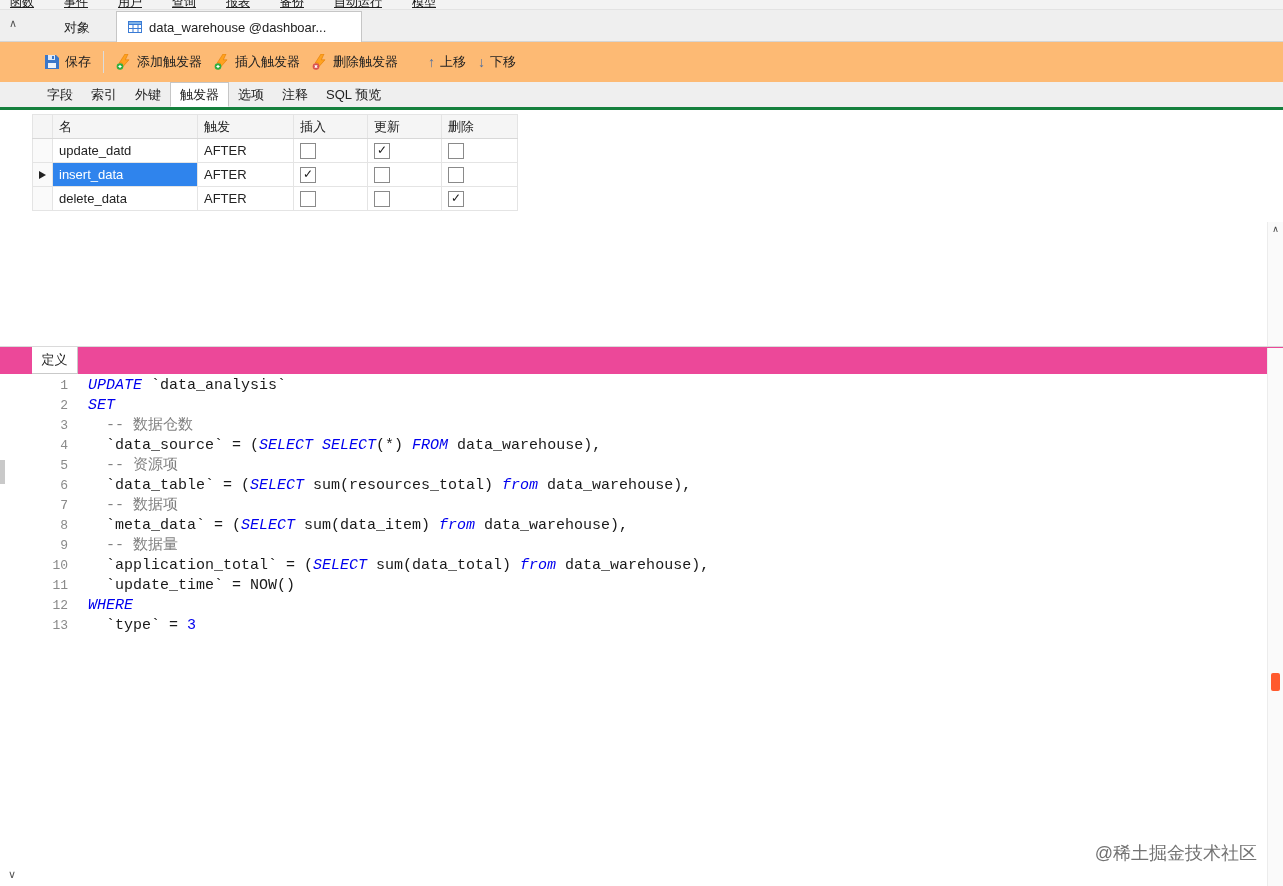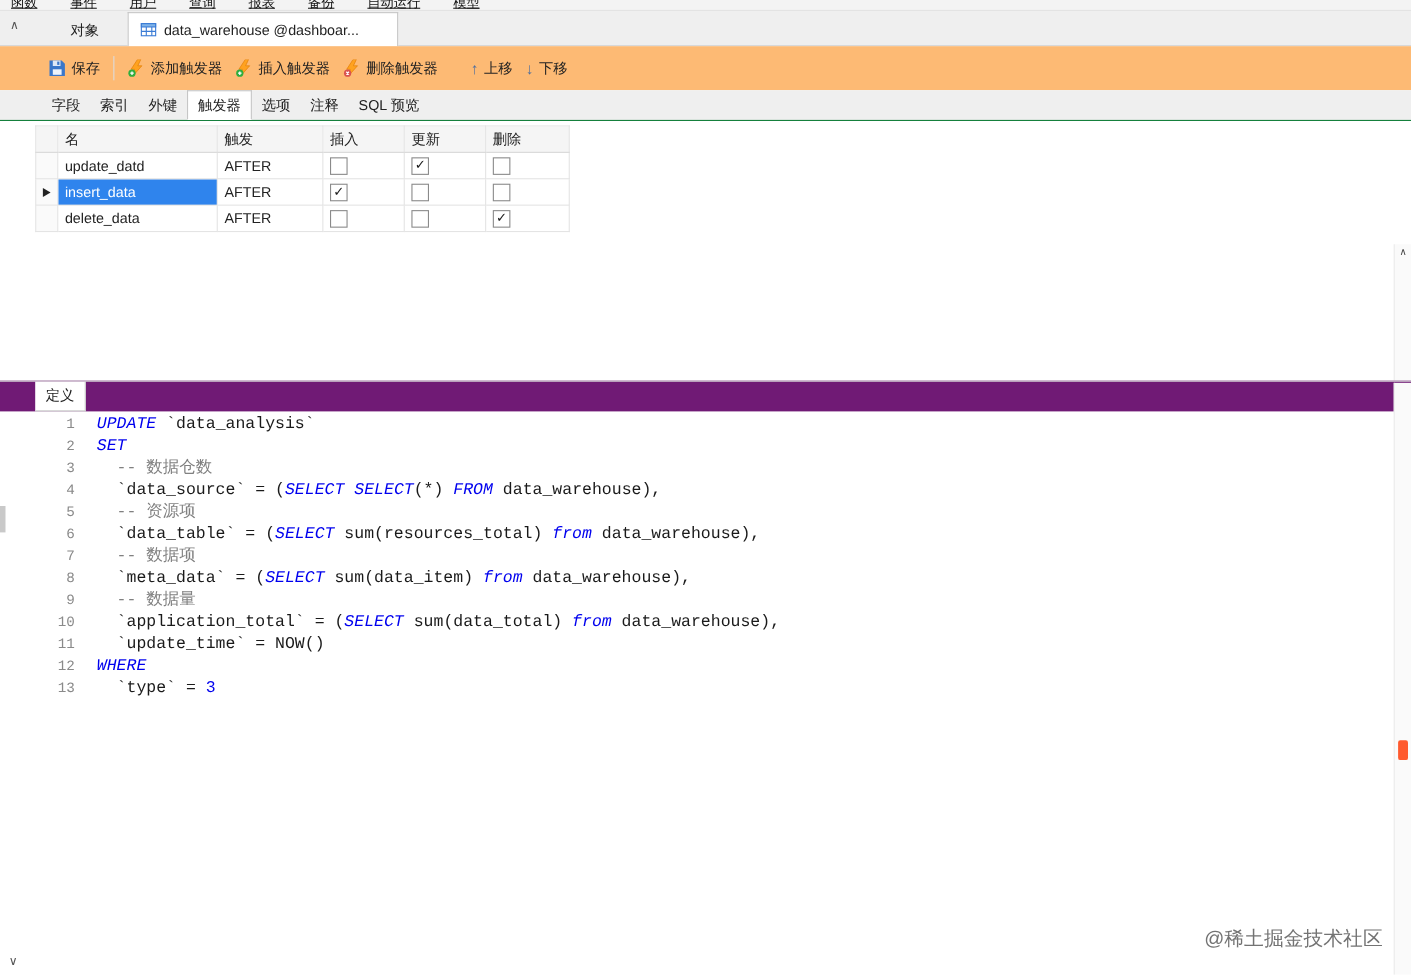--- a/index.html
+++ b/index.html
@@ -24,21 +24,21 @@
   
   .toolbar{position:absolute;top:42px;left:0;width:100%;height:40px;background:#fdba74;display:flex;
     align-items:center;padding-left:38px;box-sizing:border-box;font-size:13px;}
   .tbtn{display:flex;align-items:center;gap:5px;padding:4px 6px;white-space:nowrap;}
   .tsep{width:1px;height:22px;background:#dcdcdc;margin:0 6px;}
   .arrow-glyph{color:#4f6f9f;font-size:14px;line-height:14px;}
   .icon16{width:16px;height:16px;display:inline-block;flex:none;}
   .mv{margin-left:18px;}
   
   .subtabs{position:absolute;top:82px;left:0;width:100%;height:28px;background:#efefef;
-    border-bottom:1px solid #15803d;box-sizing:border-box;display:flex;padding-left:38px;}
+    border-bottom:3px solid #15803d;box-sizing:border-box;display:flex;padding-left:38px;}
   .subtab{padding:0 9px;display:flex;align-items:center;font-size:13px;height:100%;box-sizing:border-box;}
   .subtab.active{background:#fff;border:1px solid #c6c6c6;border-bottom:1px solid #fff;margin-bottom:-1px;}
   
   .gridpane{position:absolute;top:110px;left:0;width:100%;height:236px;background:#fff;}
   table.grid{position:absolute;left:32px;top:4px;border-collapse:collapse;table-layout:fixed;font-size:13px;}
   table.grid th,table.grid td{border:1px solid #e4e4e4;height:24px;padding:0 6px;text-align:left;
     font-weight:normal;overflow:hidden;white-space:nowrap;box-sizing:border-box;}
   table.grid th{background:#f5f5f5;border-bottom:1px solid #d8d8d8;}
   td.marker,th.marker{padding:0;background:#fafafa;}
   td.cbcell{text-align:center;padding:0;}
@@ -50,21 +50,21 @@
     border-bottom:4px solid transparent;margin:0 auto;}
   
   .scroll-grid{position:absolute;right:0;top:112px;width:15px;height:226px;background:#fafafa;border-left:1px solid #ececec;}
   .scroll-grid .up{position:absolute;top:2px;left:0;width:100%;text-align:center;font-size:9px;color:#444;}
   .scroll-grid .down{position:absolute;bottom:2px;left:0;width:100%;text-align:center;font-size:9px;color:#444;}
   .scroll-editor{position:absolute;right:0;top:348px;width:15px;height:538px;background:#fafafa;border-left:1px solid #ececec;}
   .orange-marker{position:absolute;left:3px;top:325px;width:9px;height:18px;background:var(--orange);border-radius:2px;}
   .left-thumb{position:absolute;left:0;top:460px;width:5px;height:24px;background:#c9c9c9;}
   .editor-bottom-chevron{position:absolute;left:8px;top:869px;color:#555;font-size:11px;line-height:11px;}
   
-  .defrow{position:absolute;top:346px;left:0;width:100%;height:28px;background:#701a75;
+  .defrow{position:absolute;top:346px;left:0;width:100%;height:28px;background:#ec4899;
     border-top:1px solid #dadada;box-sizing:border-box;}
   .deftab{position:absolute;left:32px;top:0;width:46px;height:27px;background:#fff;
     border-right:1px solid #c9c9c9;border-bottom:1px solid #c9c9c9;box-sizing:border-box;
     display:flex;align-items:center;justify-content:center;font-size:13px;}
   .editor{position:absolute;top:376px;left:0;width:1268px;height:510px;background:#fff;
     font-family:"Liberation Mono","DejaVu Sans Mono",monospace;font-size:15px;}
   .code-line{display:flex;height:20px;line-height:20px;white-space:pre;}
   .lnum{width:38px;margin-left:30px;text-align:right;color:#8a8a8a;font-size:13px;flex:none;}
   .code{margin-left:20px;color:#1a1a1a;}
   .seg.kw{color:var(--kw);font-style:italic;}

